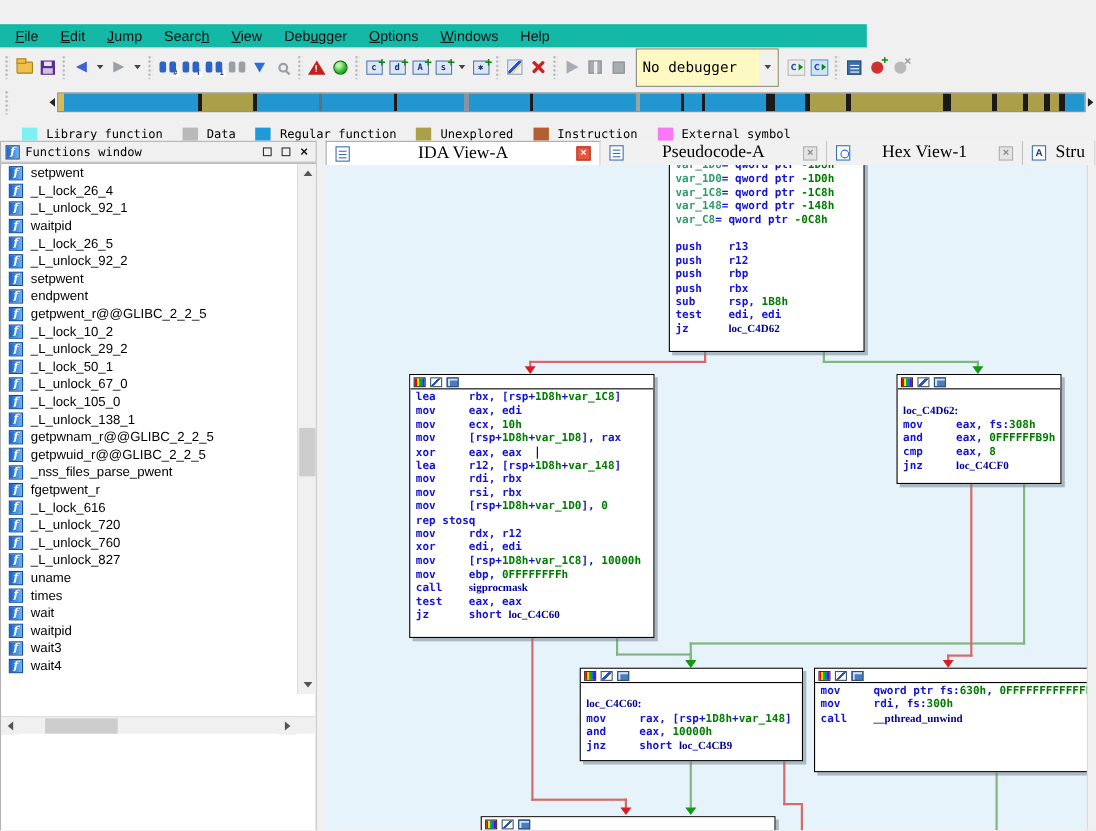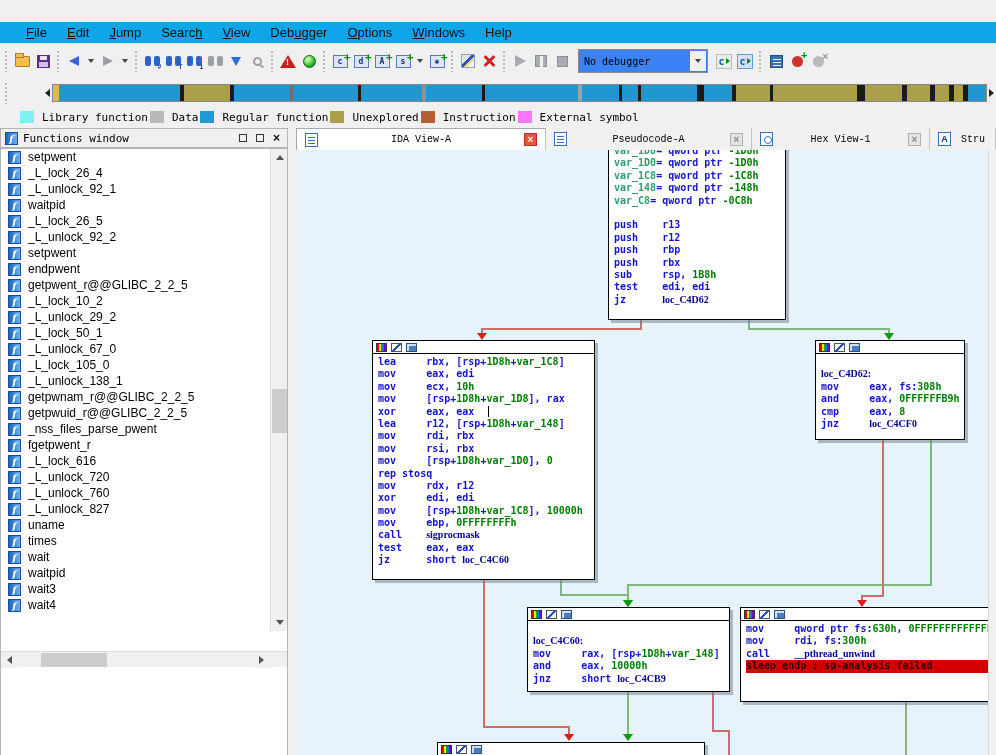--- a/index.html
+++ b/index.html
@@ -4,21 +4,21 @@
 <style>
   * { margin:0; padding:0; box-sizing:border-box; }
   html,body { width:996px; height:755px; overflow:hidden; }
   body { font-family:"Liberation Sans", sans-serif; background:#f0f0f0; position:relative; }
   #root { position:absolute; inset:0; width:996px; height:755px; background:#f0f0f0; overflow:hidden; }
 
   
   .titlebar { position:absolute; left:0; top:0; width:996px; height:22px; background:#fff; display:flex; align-items:center; padding-left:5px; gap:6px; }
   .app-icon { width:15px; height:15px; border-radius:3px; background:radial-gradient(circle at 35% 35%, #e8b48c 25%, #a05238 60%, #5a241a); border:1px solid #7c4632; }
   .title-text { font-size:13px; color:#000; }
-  .menubar { position:absolute; left:0; top:22px; width:996px; height:22px; background:#0ea5e9; display:flex; align-items:center; padding-left:16px; border-bottom:1px solid #e2e2e2; }
+  .menubar { position:absolute; left:0; top:22px; width:788px; height:22px; background:#14b8a6; display:flex; align-items:center; padding-left:4px; border-bottom:1px solid #e2e2e2; }
   .menu-item { font-size:13px; color:#111; padding:2px 10px; }
   .menu-item u { text-decoration:underline; }
 
   
   .toolbar { position:absolute; left:0; top:44px; width:996px; height:34px; background:#f0f0f0; display:flex; align-items:center; }
   .grip { width:5px; height:22px; margin:0 4px; background-image:radial-gradient(circle, #b9b9b9 1px, transparent 1.2px); background-size:4px 4px; }
   .tgroup { display:flex; align-items:center; gap:3px; }
   .tico { width:18px; height:18px; display:flex; align-items:center; justify-content:center; position:relative; }
   .caret-dn { width:0; height:0; border-left:3px solid transparent; border-right:3px solid transparent; border-top:4px solid #444; margin:0 2px; }
   .ico-open { width:15px; height:11px; background:#f2c04a; border:1px solid #a8831e; border-radius:1px; position:relative; }
@@ -42,41 +42,41 @@
   .ico-plusbox { width:15px; height:13px; background:#dce6f4; border:1px solid #5d7bb0; font-size:8px; font-weight:bold; color:#13347c; display:flex; align-items:center; justify-content:center; position:relative; font-family:"DejaVu Sans Mono", monospace; }
   .ico-plusbox::after { content:"+"; position:absolute; right:-4px; top:-6px; color:#0a8a0a; font-size:11px; font-weight:bold; }
   .ico-pen { width:14px; height:14px; position:relative; background:linear-gradient(135deg, #dbe7f5 40%, #2a52be 40%, #2a52be 55%, #f5d77a 55%, #f5d77a 68%, transparent 68%); border:1px solid #8fa3c0; }
   .ico-x { width:14px; height:14px; position:relative; }
   .ico-x::before, .ico-x::after { content:""; position:absolute; left:6px; top:0; width:3px; height:14px; background:#cc2222; border-radius:1px; }
   .ico-x::before { transform:rotate(45deg); } .ico-x::after { transform:rotate(-45deg); }
   .ico-play { width:0; height:0; border-top:6px solid transparent; border-bottom:6px solid transparent; border-left:11px solid #a9adb2; }
   .ico-pause { width:12px; height:12px; background:#a9adb2; border:1px solid #8c9096; position:relative; }
   .ico-pause::after { content:""; position:absolute; left:4px; top:0; width:3px; height:11px; background:#f0f0f0; }
   .ico-stop { width:11px; height:11px; background:#a9adb2; border:1px solid #8c9096; }
-  .combo { width:130px; height:24px; background:#3b82f6; border:1px solid #8a8a8a; display:flex; align-items:center; font-family:"DejaVu Sans Mono", monospace; font-size:10px; padding-left:5px; position:relative; margin:0 4px; }
+  .combo { width:130px; height:35px; background:#fef9c3; border:1px solid #8a8a8a; display:flex; align-items:center; font-family:"DejaVu Sans Mono", monospace; font-size:13px; padding-left:5px; position:relative; margin:0 4px; }
   .combo .cbtn { position:absolute; right:1px; top:1px; bottom:1px; width:16px; background:#f0f0f0; display:flex; align-items:center; justify-content:center; }
   .ico-stepc { width:16px; height:15px; background:#ececec; border:1px solid #bbb; color:#1b55b0; font-size:10px; font-weight:bold; display:flex; align-items:center; justify-content:center; font-family:"DejaVu Sans Mono", monospace; }
   .ico-stepc.hl { background:#cfe4f7; border:1px solid #5e9cd3; }
   .ico-stepc::after { content:""; width:0; height:0; border-left:4px solid #0a8a0a; border-top:3px solid transparent; border-bottom:3px solid transparent; margin-left:1px; }
   .ico-bplist { width:13px; height:13px; background:#3a6fb0; border:1px solid #28507e; position:relative; }
   .ico-bplist::after { content:""; position:absolute; left:2px; top:3px; width:8px; height:1px; background:#fff; box-shadow:0 3px 0 #fff, 0 6px 0 #fff; }
   .ico-bpadd { width:11px; height:11px; border-radius:50%; background:#d03030; position:relative; }
   .ico-bpadd::after { content:"+"; position:absolute; right:-5px; top:-7px; color:#0a8a0a; font-weight:bold; font-size:11px; }
   .ico-bpdel { width:11px; height:11px; border-radius:50%; background:#b9b9b9; position:relative; }
   .ico-bpdel::after { content:"×"; position:absolute; right:-5px; top:-6px; color:#9a9a9a; font-weight:bold; font-size:11px; }
 
   
   .navrow { position:absolute; left:0; top:80px; width:996px; height:26px; display:flex; align-items:center; }
   .nav-arrow { width:0; height:0; border-top:4px solid transparent; border-bottom:4px solid transparent; margin:0 2px; }
   .nav-arrow.left { border-right:5px solid #222; }
   .nav-arrow.right { border-left:5px solid #222; }
   .navband { height:18px; flex:1; border:1px solid #888; }
 
   
-  .legendrow { position:absolute; left:0; top:106px; width:996px; height:22px; display:flex; align-items:center; padding-left:20px; gap:2px; }
+  .legendrow { position:absolute; left:0; top:106px; width:996px; height:22px; display:flex; align-items:flex-end; padding-left:20px; gap:18px; }
   .leg-item { display:flex; align-items:center; gap:8px; }
   .leg-swatch { width:14px; height:12px; }
   .leg-label { font-family:"DejaVu Sans Mono", monospace; font-size:11px; color:#000; }
 
   
   .left-pane { position:absolute; left:0; top:128px; width:288px; height:627px; background:#f0f0f0; }
   .panel-title { height:20px; background:#f0f0f0; border:1px solid #b4b4b4; display:flex; align-items:center; padding:0 4px; gap:5px; }
   .panel-title .ptxt { font-family:"DejaVu Sans Mono", monospace; font-size:11px; flex:1; }
   .wbtns { display:flex; gap:9px; align-items:center; padding-right:3px; }
   .wb-max { width:8px; height:8px; border:1px solid #333; }
@@ -96,21 +96,21 @@
   .tri-r-s { width:0; height:0; border-top:4px solid transparent; border-bottom:4px solid transparent; border-left:5px solid #555; }
   .hscroll { position:absolute; left:0; top:502px; width:288px; height:16px; background:#f0f0f0; border-top:1px solid #dcdcdc; }
   .hthumb { position:absolute; top:1px; height:14px; background:#cdcdcd; }
 
   
   .right-pane { position:absolute; left:288px; top:128px; width:708px; height:627px; }
   .splitter { position:absolute; left:0; top:0; width:8px; height:627px; background:#f0f0f0; }
   .tabbar { position:absolute; left:8px; top:0; width:700px; height:22px; background:#f0f0f0; border-bottom:1px solid #c8c8c8; display:flex; }
   .tab { display:flex; align-items:center; height:22px; border-right:1px solid #c3c3c3; padding:0 8px; gap:8px; background:#f1f1f1; }
   .tab.active { background:#fff; border-top:1px solid #a9a9a9; border-left:1px solid #a9a9a9; }
-  .tab .tlabel { font-family:Liberation Mono, monospace; font-size:10px; color:#000; flex:1; text-align:center; white-space:nowrap; overflow:hidden; }
+  .tab .tlabel { font-family:Liberation Serif, serif; font-size:16px; color:#000; flex:1; text-align:center; white-space:nowrap; overflow:hidden; }
   .tab-doc { width:13px; height:14px; background:#fff; border:1px solid #3a6fb0; position:relative; flex:none; }
   .tab-doc::after { content:""; position:absolute; left:2px; top:3px; width:7px; height:1px; background:#3a6fb0; box-shadow:0 3px 0 #3a6fb0, 0 6px 0 #3a6fb0; }
   .tab-hex { width:13px; height:14px; background:#fff; border:1px solid #3a6fb0; position:relative; flex:none; }
   .tab-hex::after { content:""; position:absolute; left:2.5px; top:3px; width:6px; height:6px; border:1.5px solid #2b6fd6; border-radius:50%; }
   .tab-a { width:13px; height:14px; background:#fff; border:1px solid #3a6fb0; color:#13347c; font-size:9px; font-weight:bold; display:flex; align-items:center; justify-content:center; flex:none; }
   .tclose { width:13px; height:13px; display:flex; align-items:center; justify-content:center; font-size:10px; font-weight:bold; flex:none; }
   .tclose.red { background:#e8553e; border:1px solid #b33422; color:#fff; }
   .tclose.gray { background:#e4e4e4; border:1px solid #b0b0b0; color:#888; }
 
   .canvas { position:absolute; left:8px; top:22px; width:692px; height:605px; background:#e7f3fa; overflow:hidden; }
@@ -583,21 +583,20 @@
         <div class="block" style="left: 444px; top: 457px; width: 262px; height: 95px;">
           <div class="bheader">
             <div class="bh1"></div>
             <div class="bh2"></div>
             <div class="bh3"></div>
           </div>
           <div class="bcode">
             <div class="cline"><span class="c">mov     qword ptr fs:</span><span class="n">630h</span><span class="c">, </span><span class="n">0FFFFFFFFFFFFFFFFh</span></div>
             <div class="cline"><span class="c">mov     rdi, fs:</span><span class="n">300h</span></div>
             <div class="cline"><span class="c">call    </span><span class="l">__pthread_unwind</span></div>
-            <div class="cline bad"><span class="bad">sleep endp ; sp-analysis failed</span></div>
           </div>
         </div>
         <div class="block" style="left: 141px; top: 592px; width: 268px; height: 40px;">
           <div class="bheader">
             <div class="bh1"></div>
             <div class="bh2"></div>
             <div class="bh3"></div>
           </div>
         </div>
       </div>

